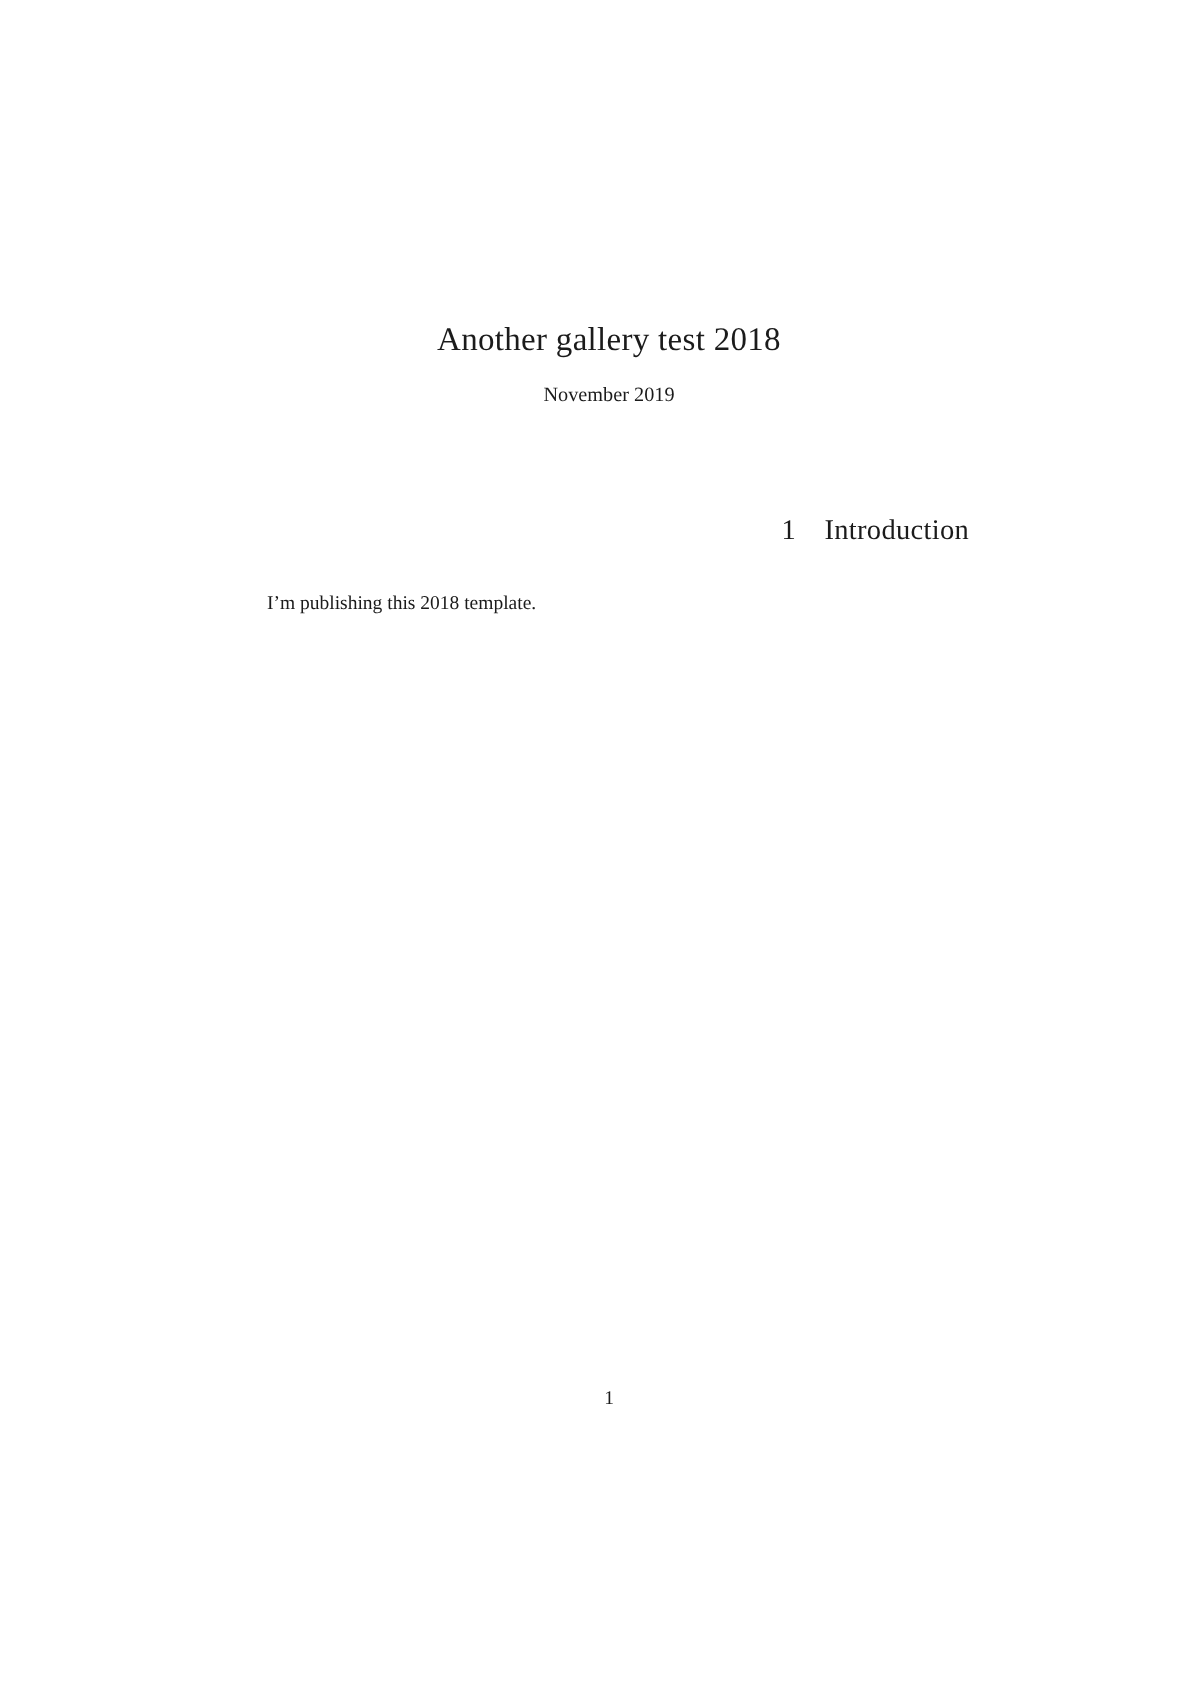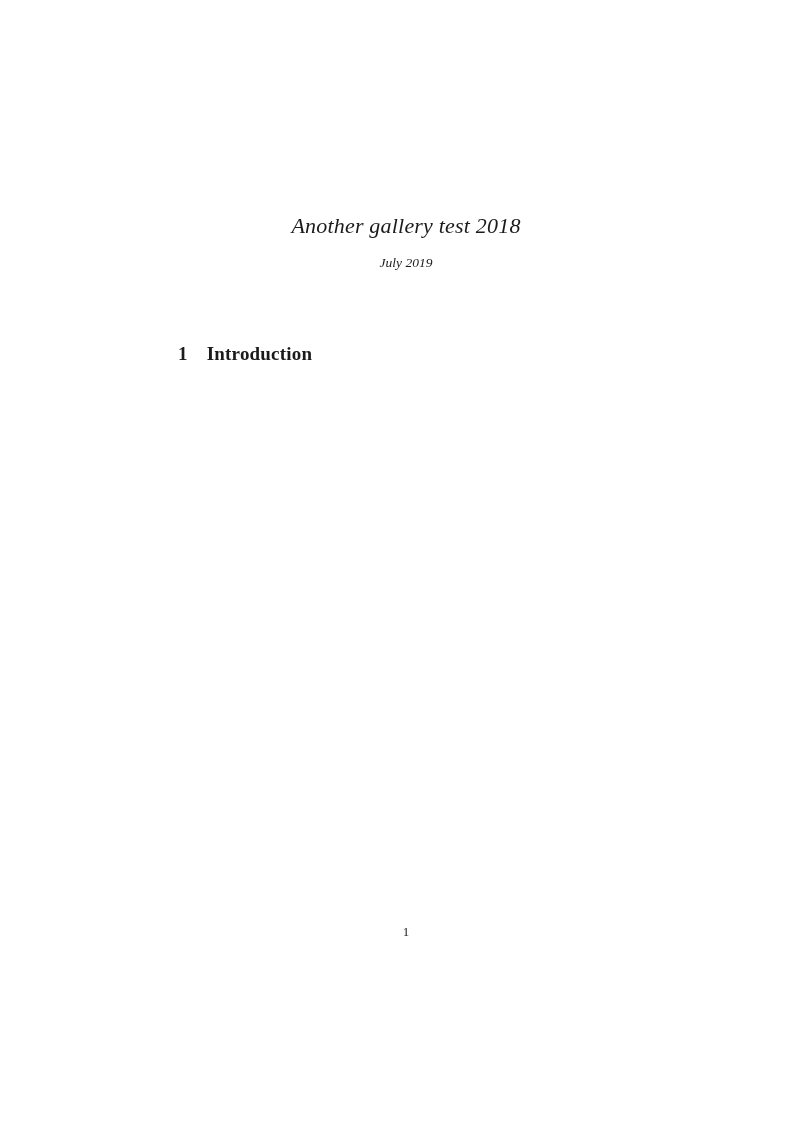--- a/index.html
+++ b/index.html
@@ -16,21 +16,20 @@
     color: #1b1b1b;
     overflow: hidden;
   }
   
   .title-block {
     position: absolute;
     top: 213px;
     left: 178px;
     width: 456px;
     text-align: center;
-    font-style: italic;
   }
   .doc-title {
     font-size: 22px;
     font-weight: 400;
     line-height: 1.2;
     letter-spacing: 0.2px;
     margin: 0;
   }
   .doc-author {
     margin-top: 19px;
@@ -39,26 +38,27 @@
   }
   .doc-date {
     margin-top: 16px;
     font-size: 13.5px;
     line-height: 1.2;
   }
   
   .section-heading {
     position: absolute;
     top: 344px;
-    left: 178px;
+    left: 190px;
     width: 456px;
     font-size: 19px;
-    font-weight: 700;
+    font-weight: 400;
     line-height: 1.1;
     letter-spacing: 0.2px;
+    text-align: right;
   }
   .section-number {
     display: inline-block;
     margin-right: 19px;
   }
   
   .body-paragraph {
     position: absolute;
     top: 380px;
     left: 178px;
@@ -77,23 +77,24 @@
     font-size: 13px;
   }
 </style>
 </head>
 <body>
 
 <div class="page">
 
   <div class="title-block">
     <h1 class="doc-title">Another gallery test 2018</h1>
-    <div class="doc-date">July 2019</div>
+    <div class="doc-date">November 2019</div>
   </div>
 
   <div class="section-heading">
     <span class="section-number">1</span><span>Introduction</span>
   </div>
 
+  <p class="body-paragraph">I’m publishing this 2018 template.</p>
 
   <div class="page-number">1</div>
 
 </div>
 
 </body></html>

